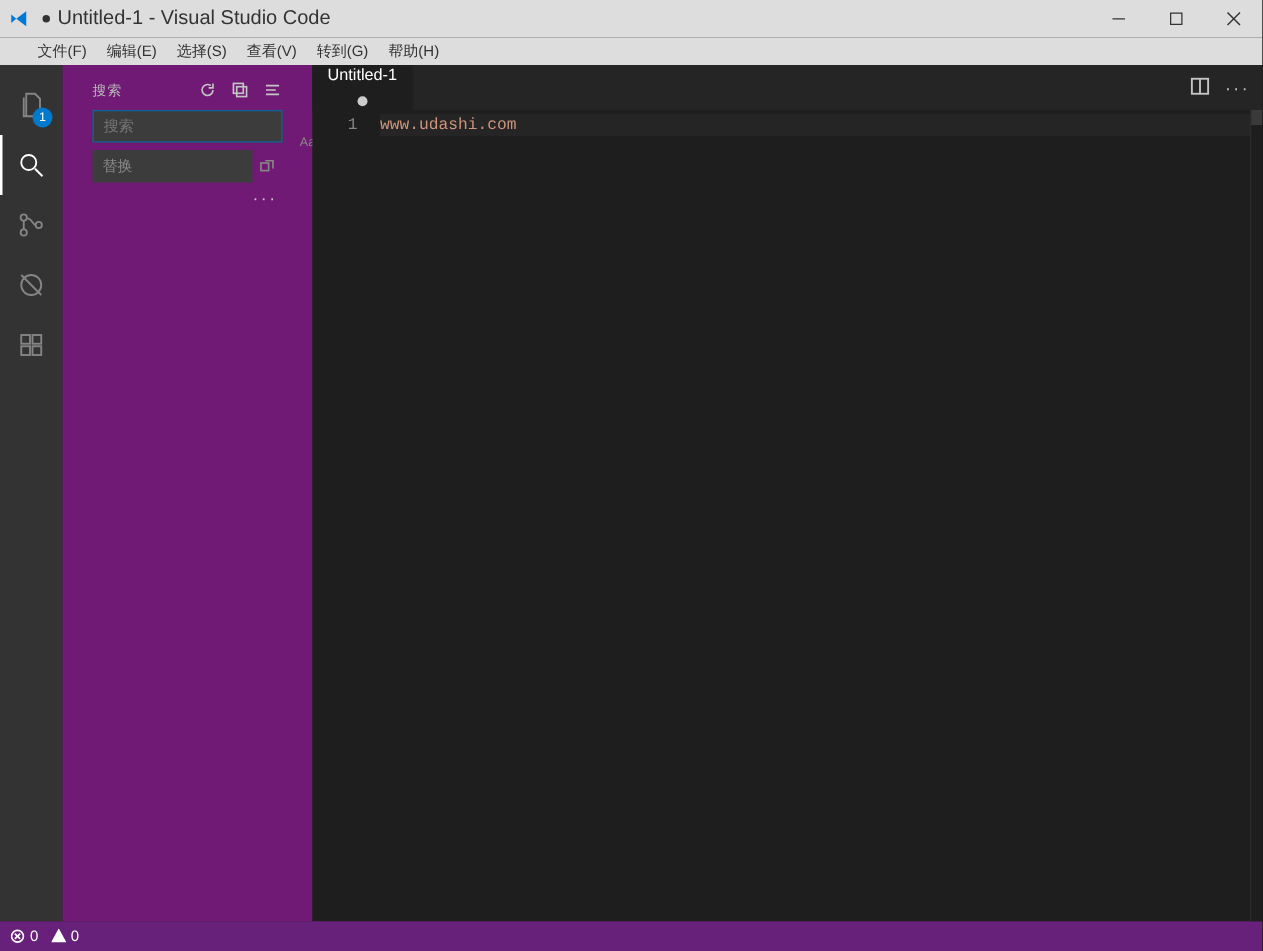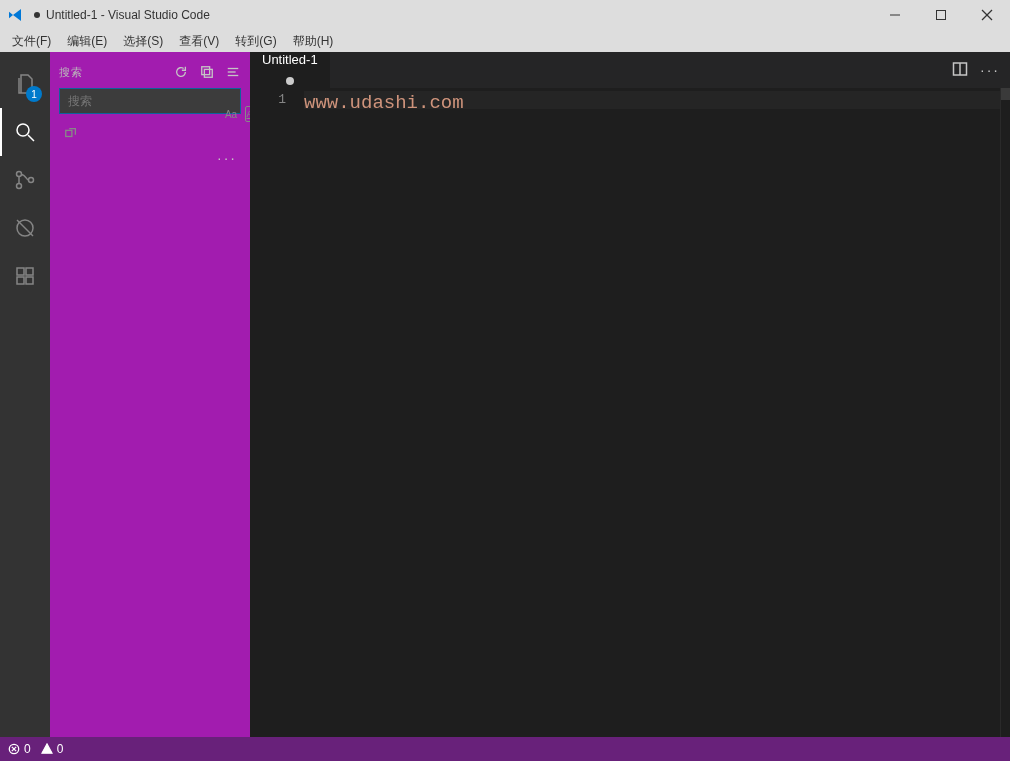--- a/index.html
+++ b/index.html
@@ -15,21 +15,21 @@
     overflow: hidden;
   }
 
   
   .title-bar {
     background: #dddddd;
     color: #333333;
     height: 30px;
     display: flex;
     align-items: center;
-    font-size: 12px;
+    font-size: 16px;
   }
   .title-bar .app-icon {
     width: 30px;
     display:flex;
     align-items:center;
     justify-content:center;
   }
   .title-bar .title-text {
     flex: none;
     display: flex;
@@ -52,21 +52,21 @@
   .title-bar .win-btn.close svg { stroke-width:1.2; }
 
   
   .menu-bar {
     background: #dddddd;
     color: #333333;
     height: 22px;
     display:flex;
     align-items:center;
     font-size:12px;
-    padding-left:4px;
+    padding-left:22px;
   }
   .menu-bar .menu-item {
     padding: 0 8px;
     height:100%;
     display:flex;
     align-items:center;
   }
 
   
   .main {
@@ -112,24 +112,24 @@
     color:white;
     border-radius:50%;
     width:16px;height:16px;
     font-size:10px;
     display:flex;align-items:center;justify-content:center;
   }
 
   
   .sidebar {
     width: 200px;
-    background: #a21caf;
+    background: #701a75;
     display:flex;
     flex-direction:column;
-    padding: 6px 9px;
+    padding: 6px 24px;
   }
   .sidebar-header {
     display:flex;
     align-items:center;
     color:#bbbbbb;
     font-size:11px;
     height:28px;
   }
   .sidebar-header .header-title { flex:1; letter-spacing:1px; }
   .sidebar-header .header-actions { display:flex; gap:10px; color:#c5c5c5; }
@@ -233,21 +233,21 @@
     text-align:right;
     color:#858585;
     padding: 4px 18px 0 0;
     font-family: Consolas, "Courier New", monospace;
     font-size:13px;
   }
   .code {
     flex:1;
     padding-top:4px;
     font-family: Consolas, "Courier New", monospace;
-    font-size:19px;
+    font-size:13px;
     color:#ce9178;
     position:relative;
   }
   .code .code-line { white-space:pre; }
   .code .line-highlight {
     position:absolute;
     left:0; right:0; top:3px; height:18px;
     background:rgba(255,255,255,0.03);
     pointer-events:none;
   }
@@ -404,20 +404,23 @@
     <div class="search-input-row">
       <input type="text" placeholder="搜索" style="">
       <div class="input-icons">
         <span>Aa</span>
         <span class="abl">Abl</span>
         <span>.*</span>
       </div>
     </div>
 
     <div class="replace-row">
+      <div class="replace-box">
+        <span>替换</span>
+      </div>
       <div class="replace-all">
         <svg viewBox="0 0 16 16">
             <rect class="ic-stroke" x="2" y="5" width="7" height="7"></rect>
             <path class="ic-stroke" d="M6 3h7v7"></path>
           </svg>
       </div>
     </div>
 
     <div class="sidebar-ellipsis">···</div>
   </div>

